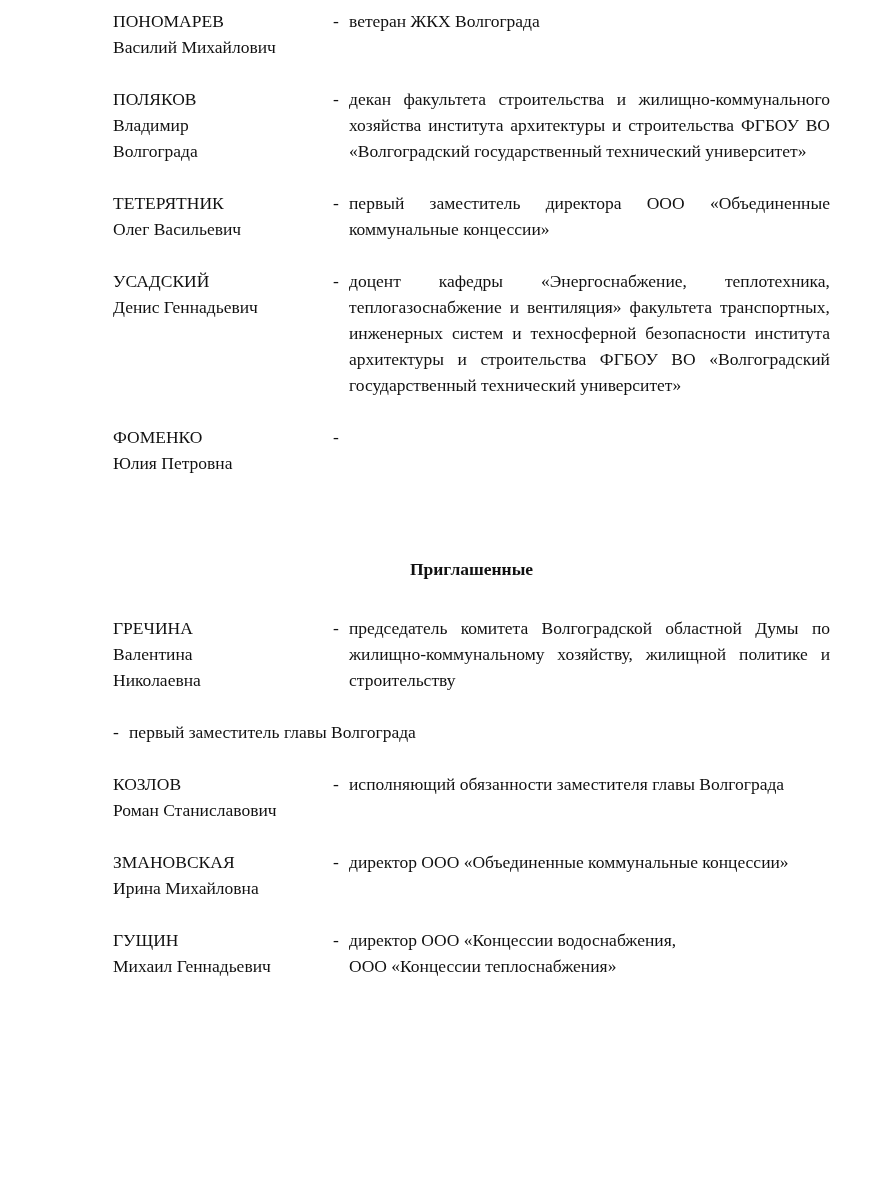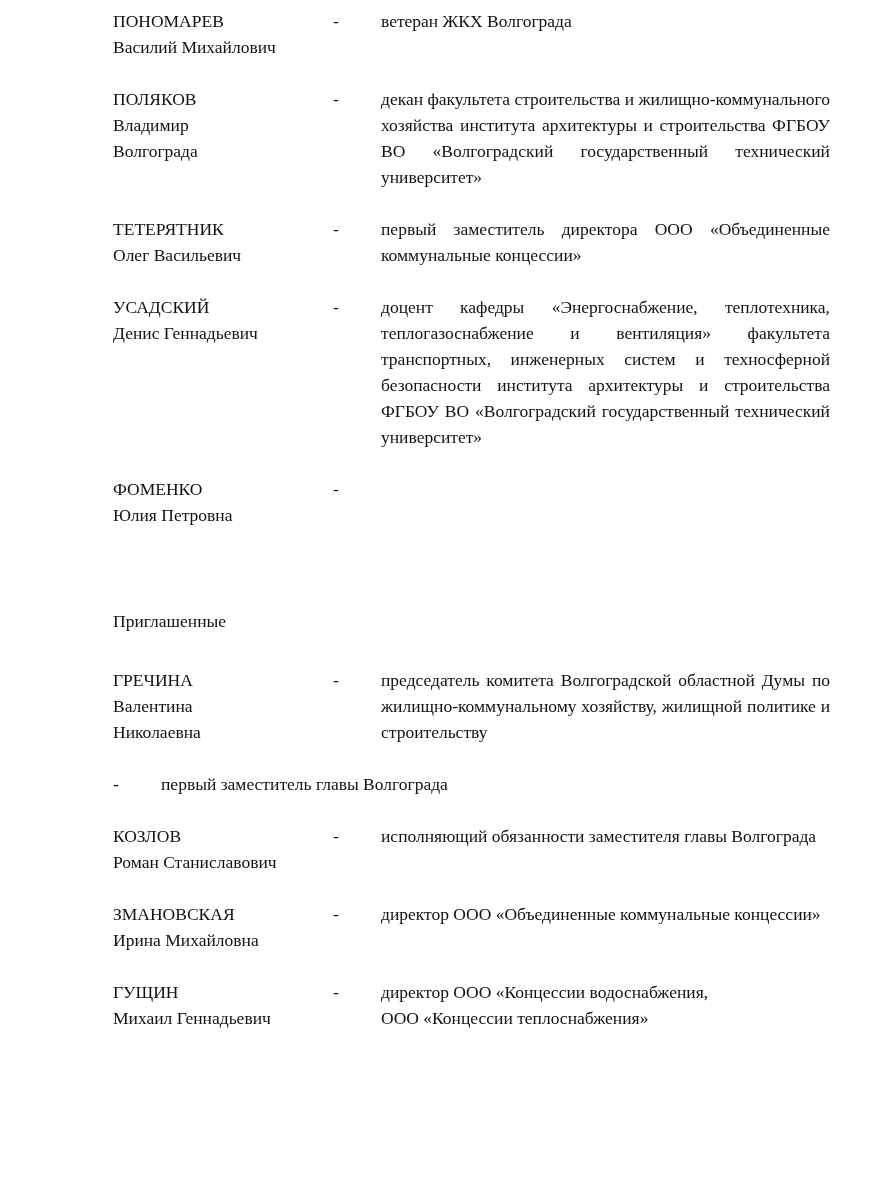--- a/index.html
+++ b/index.html
@@ -33,24 +33,24 @@
     white-space: pre-line;
   }
   .dash {
     width: 16px;
     flex-shrink: 0;
   }
   .desc {
     flex: 1;
     text-align: justify;
     white-space: pre-line;
-    margin-left: 32px;
   }
   .section-heading {
-    font-weight: normal;
+    text-align: center;
+    font-weight: bold;
     margin: 80px 0 33px 0;
   }
 </style>
 </head>
 <body>
 
 <div class="doc">
 
   <div class="row">
     <div class="name">ПОНОМАРЕВ

